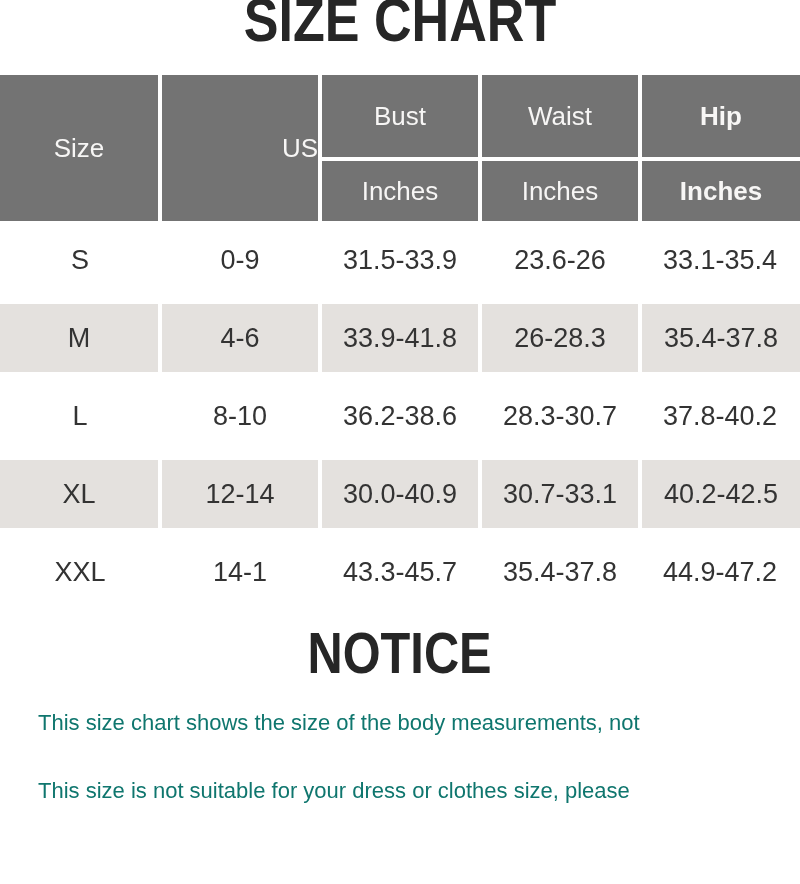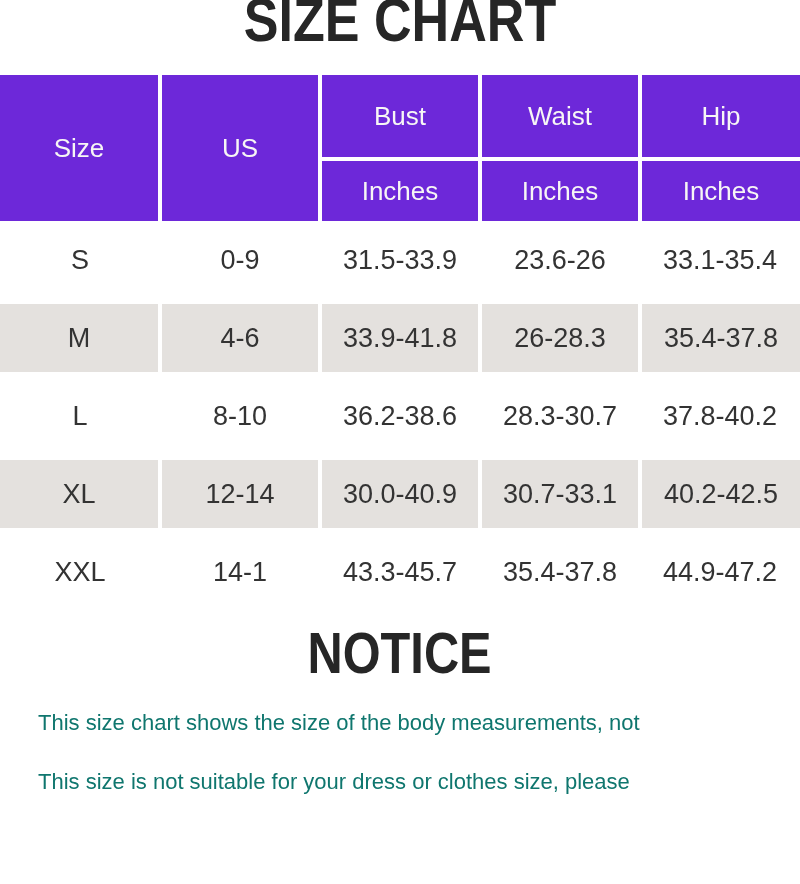--- a/index.html
+++ b/index.html
@@ -33,30 +33,30 @@
     border-spacing: 0;
     table-layout: fixed;
   }
   table.size-table col { width: 160px; }
   th, td {
     text-align: center;
     vertical-align: middle;
     font-weight: normal;
   }
   thead th {
-    background: #6d28d9;
+    background: #737373;
     color: #f7f6f5;
     font-size: 26px;
     border: 2px solid #ffffff;
   }
   tr.header-main th.h-group { height: 84px; border-top: 0; }
   tr.header-units th { height: 62px; border-bottom: 0; }
   th.h-size { border-left: 0; border-top: 0; border-bottom: 0; }
-  th.h-us { border-top: 0; border-bottom: 0; }
-  th.h-edge-right { border-right: 0; }
+  th.h-us { border-top: 0; border-bottom: 0; text-align: right; }
+  th.h-edge-right { border-right: 0; font-weight: bold; }
   tbody td {
     height: 78px;
     font-size: 27px;
     color: #333333;
     background: #ffffff;
     border: 0 solid #ffffff;
   }
   tbody tr.alt td {
     background: #e4e1de;
     border-top: 5px solid #ffffff;
@@ -68,21 +68,21 @@
   tbody tr.alt td:last-child { border-right: 0; }
 
   
   .para {
     margin-left: 38px;
     font-size: 22px;
     line-height: 30px;
     color: #0f766e;
   }
   .para-1 { margin-top: 25px; }
-  .para-2 { margin-top: 29px; }
+  .para-2 { margin-top: 38px; }
   .para .line { white-space: nowrap; }
 </style>
 </head>
 <body>
 
 <div class="heading-wrap title-wrap">
   <span class="condensed title-text">SIZE CHART</span>
 </div>
 
 <table class="size-table">

